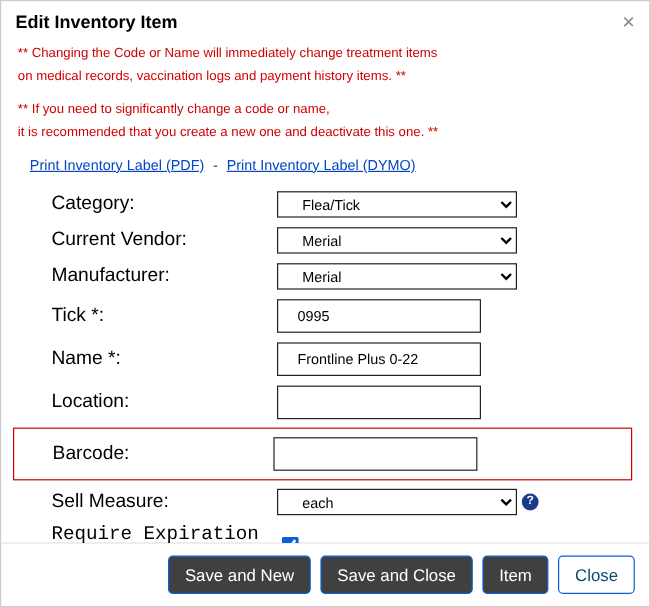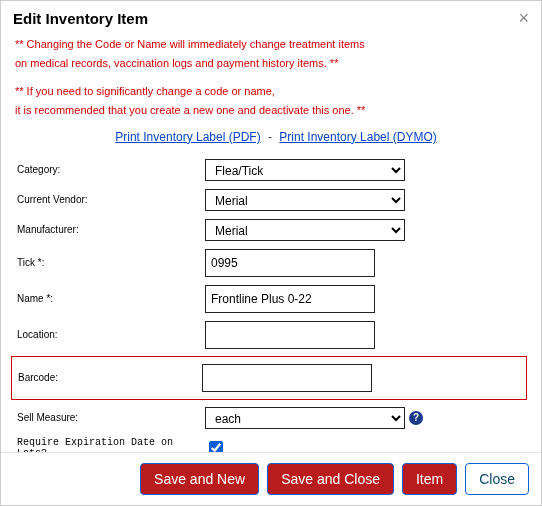--- a/index.html
+++ b/index.html
@@ -41,50 +41,50 @@
   }
   .warn {
     color: #d00000;
     font-size: 11px;
     line-height: 1.7;
   }
   .warn-block { margin-bottom: 10px; }
   .links-row {
     margin: 6px 0 14px 10px;
     font-size: 12px;
-    text-align: center;
   }
   .links-row a {
     color: #0645c9;
     text-decoration: underline;
   }
   .links-sep { color: #333; margin: 0 4px; }
   .form-row {
     display: flex;
     align-items: center;
     margin-bottom: 6px;
     min-height: 24px;
   }
   .form-row.tall { min-height: 30px; }
   .form-label {
     width: 190px;
     flex-shrink: 0;
-    font-size: 10px;
+    font-size: 16px;
     padding-left: 2px;
+    margin-left: 26px;
   }
   .form-control-wrap {
     flex: 1;
     display: flex;
     align-items: center;
   }
   select.ctl, input.ctl, textarea.ctl {
     font-family: inherit;
     font-size: 12px;
     border: 1px solid #222;
-    padding: 3px 5px;
+    padding: 3px 16px;
     background: #fff;
   }
   select.ctl { width: 200px; height: 22px; }
   input.ctl.txt { width: 170px; height: 28px; }
   .hl { background: #a6d1e6; }
   select.wide { width: 200px; }
   .help-icon {
     width: 14px; height: 14px; border-radius: 50%;
     background: #1b3a8a; color: #fff; font-size: 10px;
     display: inline-flex; align-items: center; justify-content: center;
@@ -103,21 +103,21 @@
     gap: 8px;
   }
   .btn {
     font-size: 14px;
     padding: 7px 13px;
     border-radius: 4px;
     cursor: pointer;
     border: 1px solid transparent;
   }
   .btn-primary {
-    background: #b91c1c;
+    background: #404040;
     color: #fff;
     border-color: #0b5ed7;
   }
   .btn-secondary {
     background: #fff;
     color: #0c4a6e;
     border-color: #0b5ed7;
   }
   input[type="checkbox"] { width: 14px; height: 14px; accent-color: #0b5ed7; }
   

